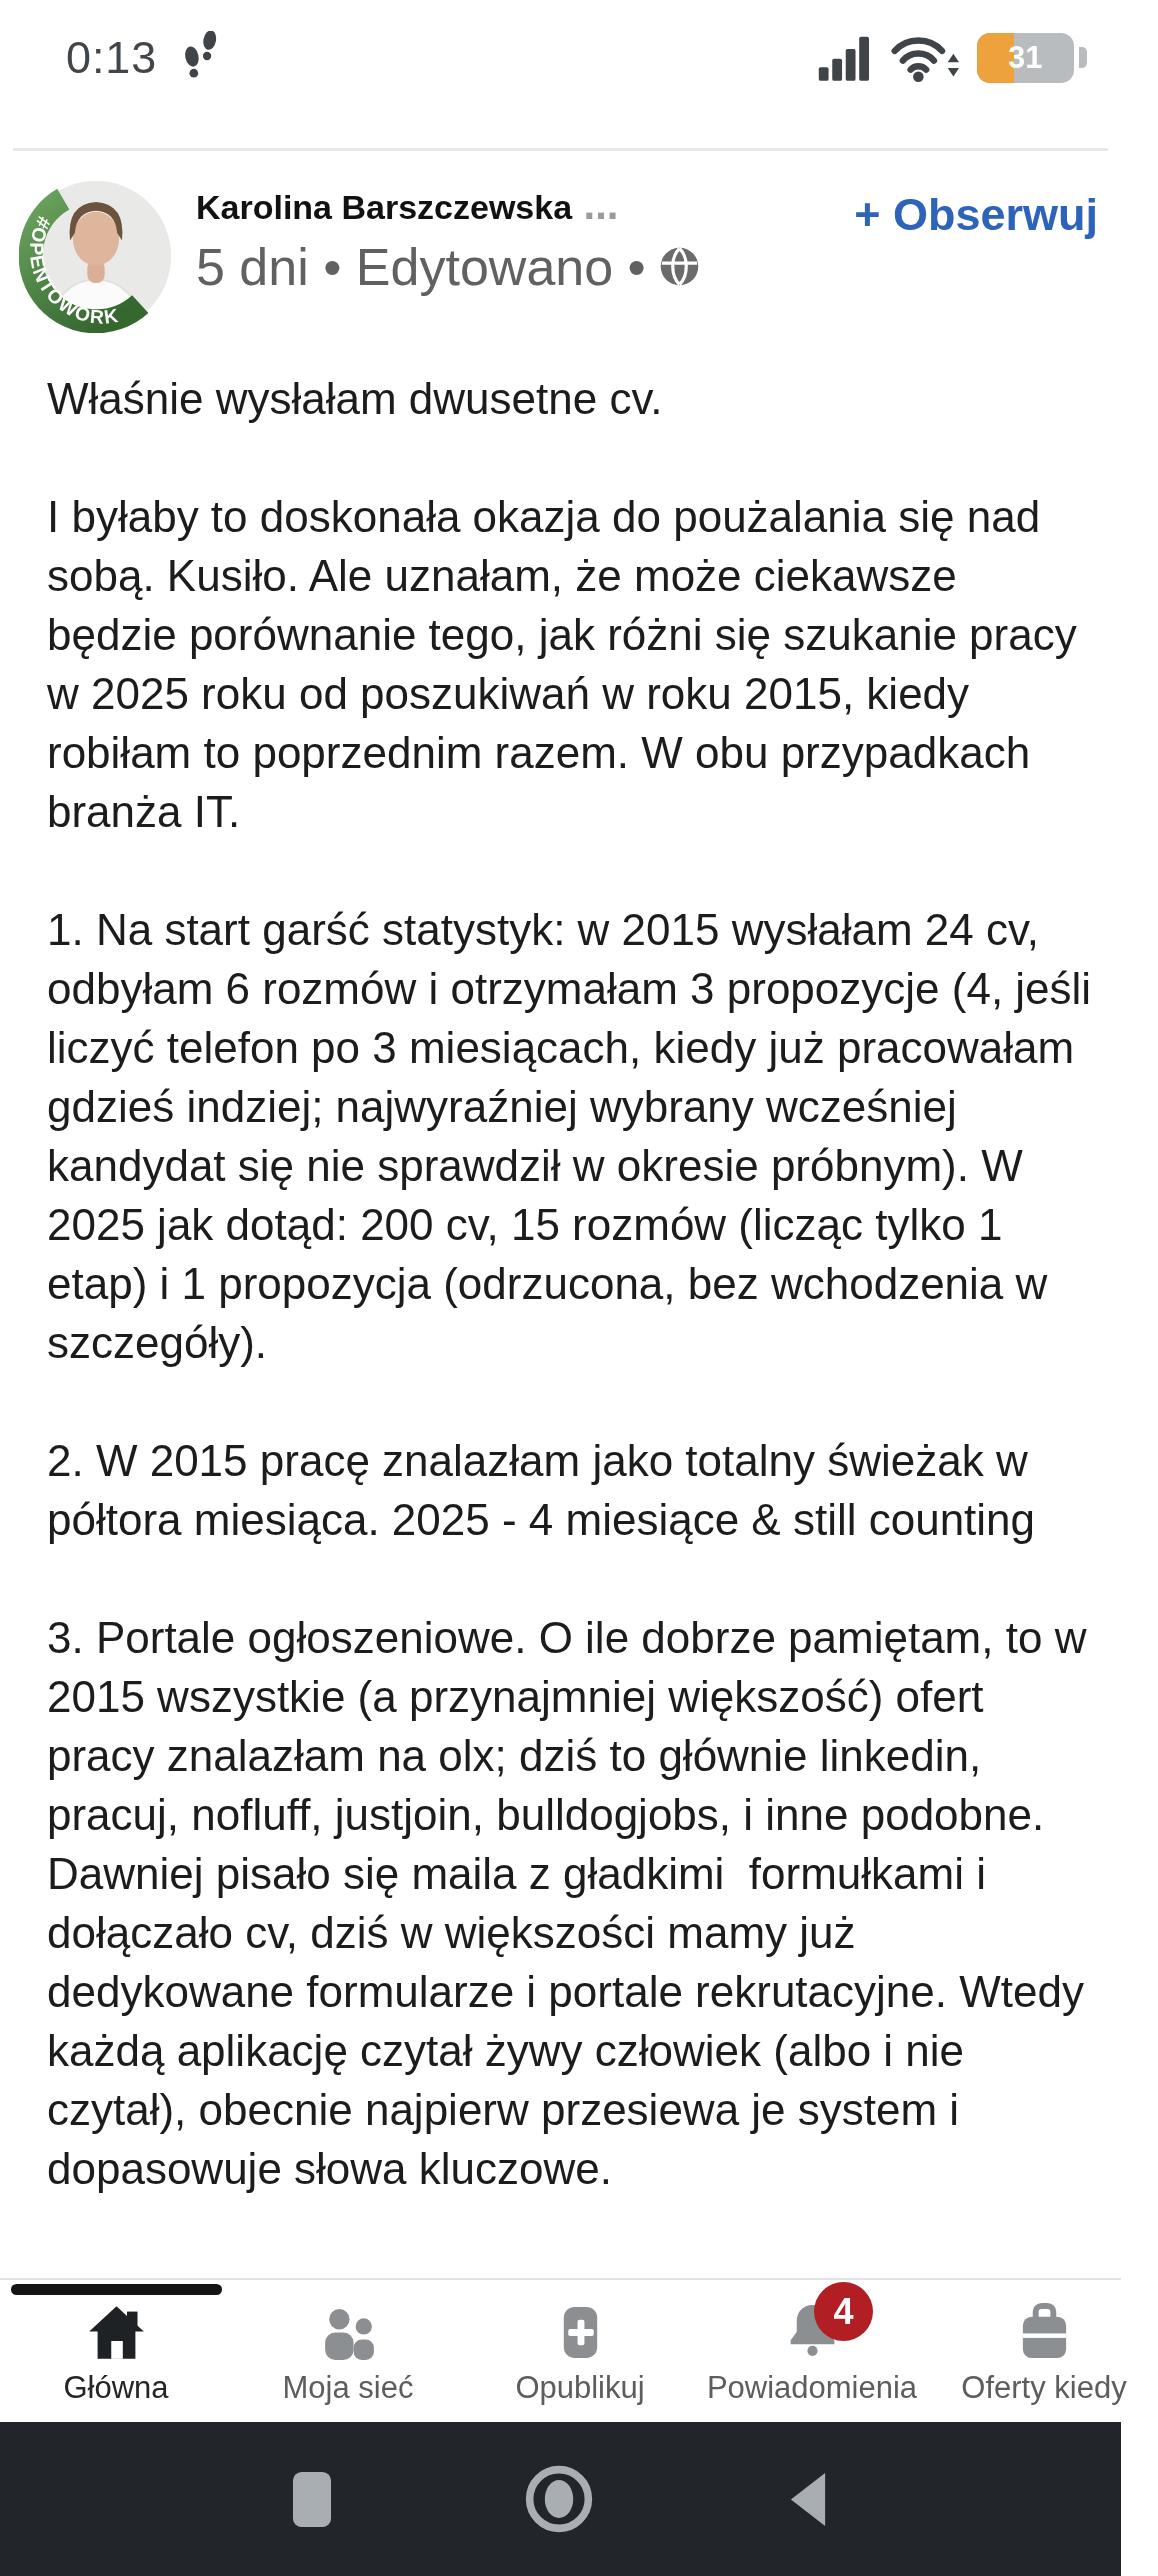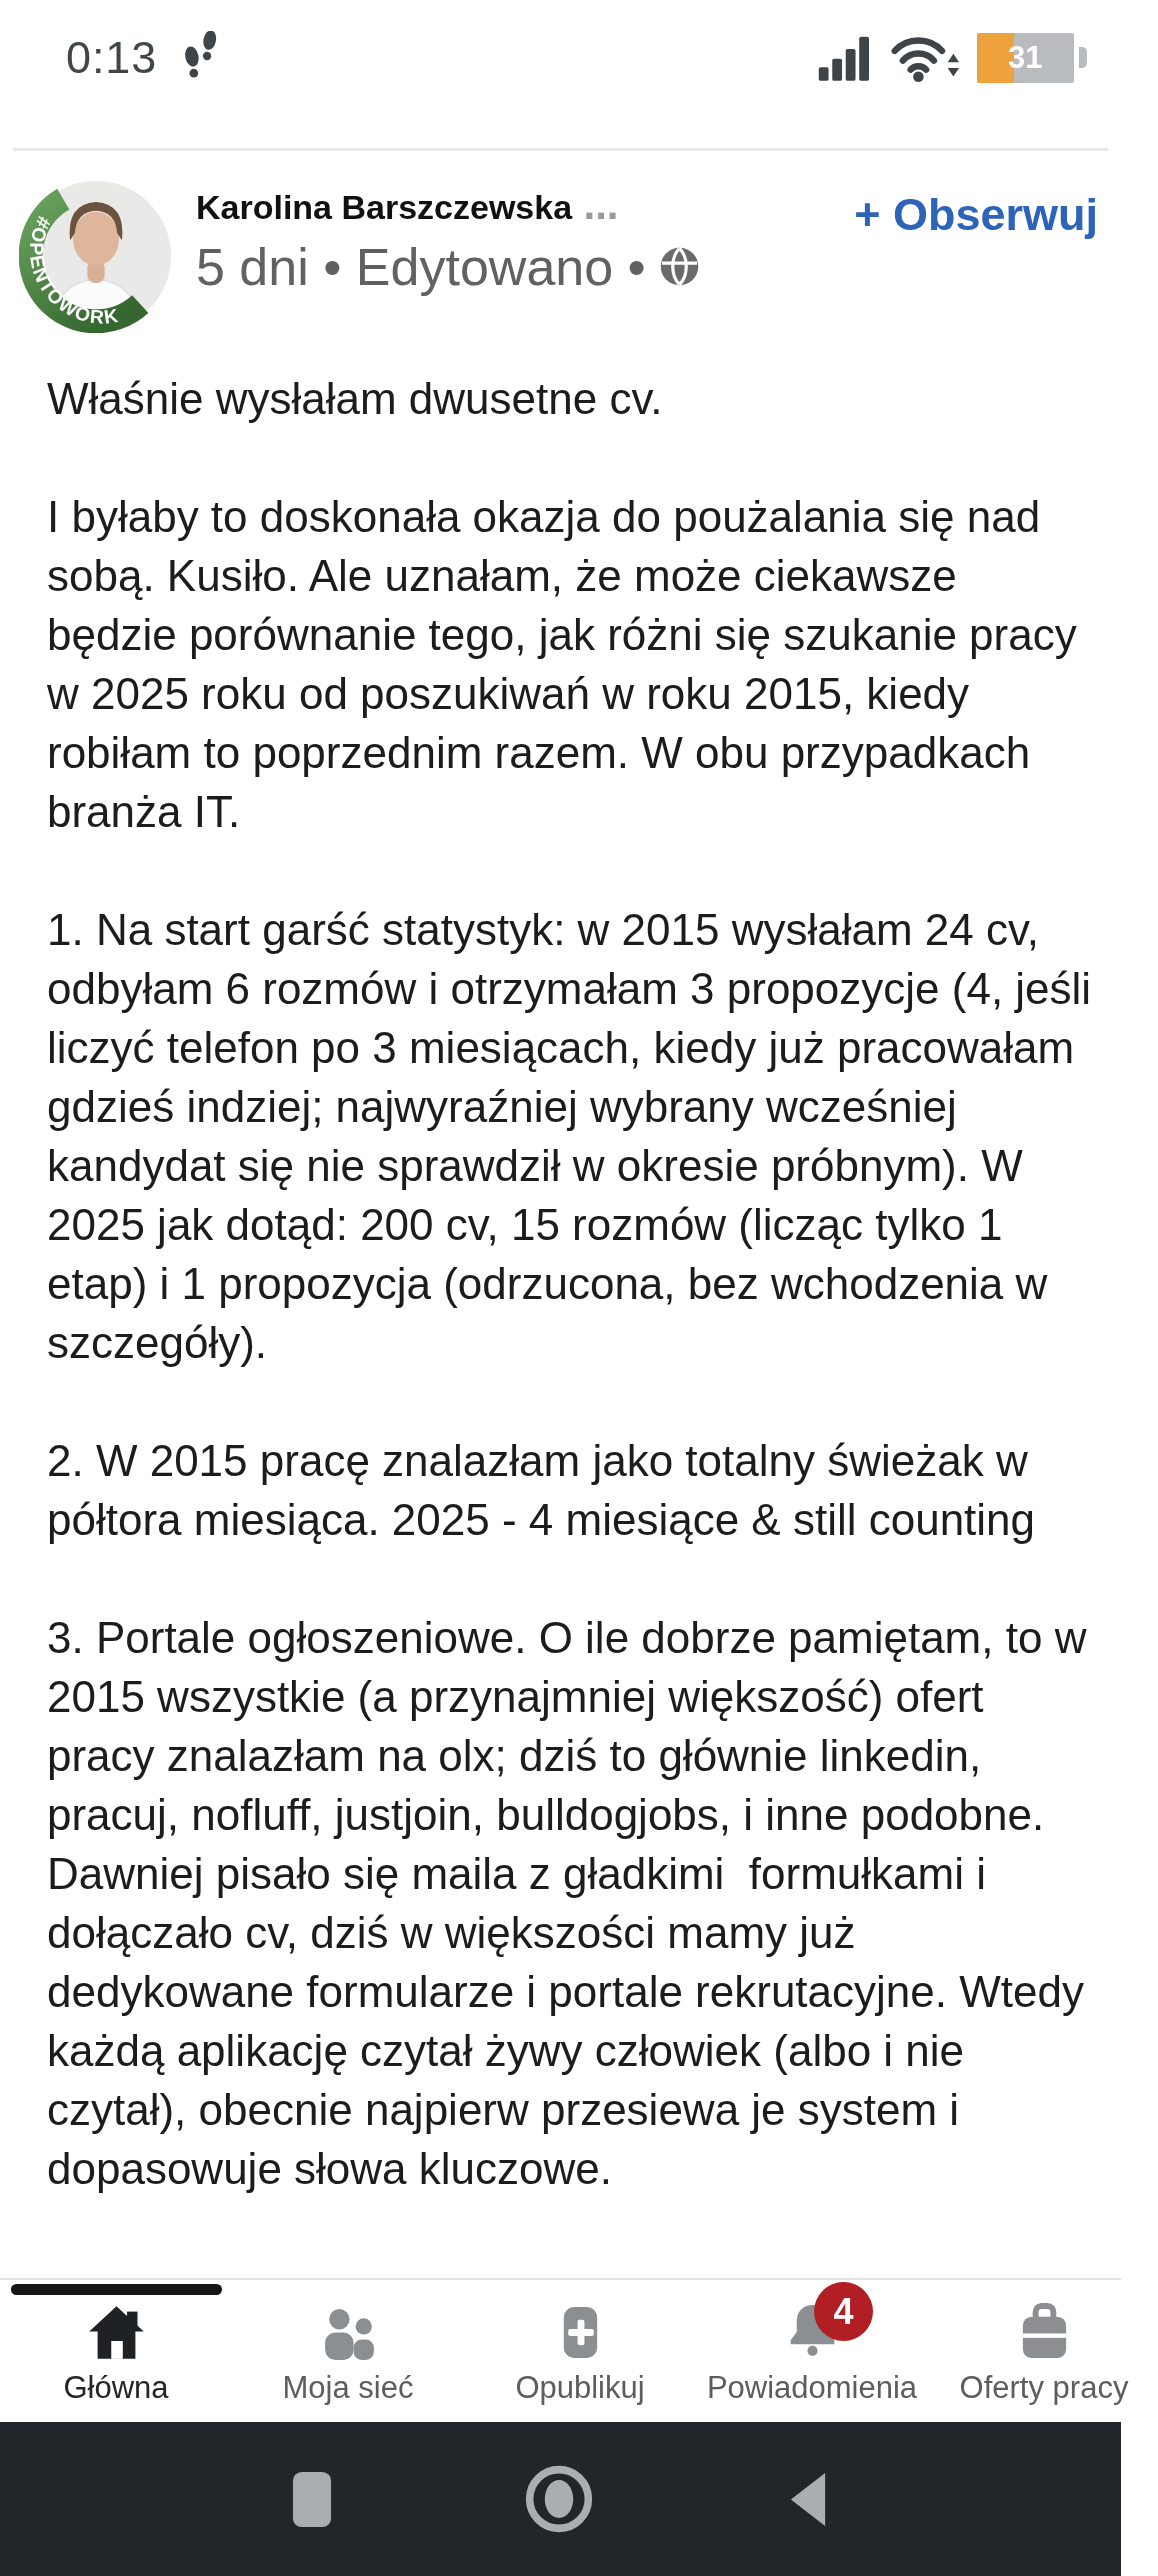--- a/index.html
+++ b/index.html
@@ -19,21 +19,21 @@
   .status-bar {
     height: 106px; flex: none;
     display: flex; align-items: center; justify-content: space-between;
     padding: 9.5px 34px 0 66px;
   }
   .sb-left { display: flex; align-items: center; gap: 21px; }
   .sb-time { font-size: 45px; font-weight: 500; color: #41464b; letter-spacing: 0.9px; }
   .sb-right { display: flex; align-items: center; gap: 17px; }
   .battery {
     position: relative; width: 97px; height: 50px;
-    background: #b9bcbe; border-radius: 2px; overflow: hidden;
+    background: #b9bcbe; border-radius: 13px; overflow: hidden;
     display: flex; align-items: center; justify-content: center;
   }
   .battery-fill { position: absolute; left: 0; top: 0; bottom: 0; width: 38%; background: #eda23d; }
   .battery-num { position: relative; color: #ffffff; font-size: 31px; font-weight: 700; }
   .battery-nub { width: 7.6px; height: 21px; background: #b9bcbe; border-radius: 0 4.7px 4.7px 0; margin-left: -11.4px; }
 
   
   .top-divider { height: 2.8px; background: #e8e8e8; margin: 42px 13.3px 0 13.3px; flex: none; }
 
   .post-header {
@@ -267,21 +267,21 @@
     </div>
 
     <div class="nav-item">
       <div class="nav-icon">
         <svg width="59" height="57" viewBox="0 0 60 58">
           <rect x="21" y="3" width="18" height="16" rx="6" fill="none" stroke="#8c8f92" stroke-width="6"></rect>
           <rect x="8" y="14" width="44" height="42" rx="9" fill="#8c8f92"></rect>
           <rect x="8" y="31" width="44" height="4.5" fill="#ffffff"></rect>
         </svg>
       </div>
-      <span class="nav-label">Oferty pracy</span>
+      <span class="nav-label">Oferty kiedy</span>
     </div>
   </nav>
 
   <div class="android-nav">
     <button class="android-btn">
       <svg width="42" height="59" viewBox="0 0 44 62">
         <rect x="2" y="2" width="40" height="58" rx="9" fill="#a9aeb3"></rect>
       </svg>
     </button>
     <button class="android-btn">

